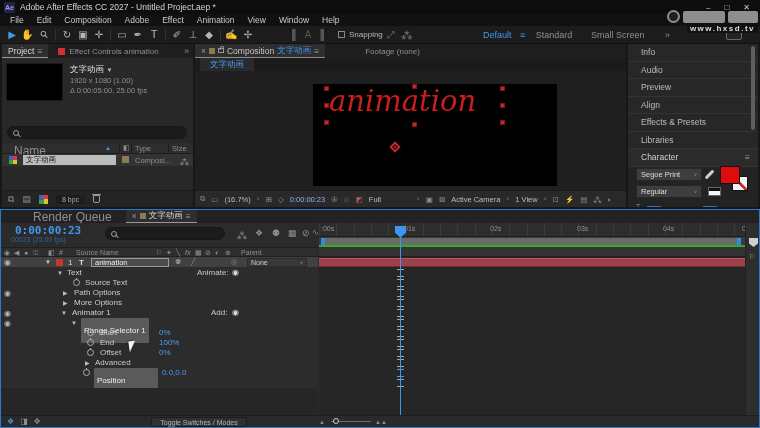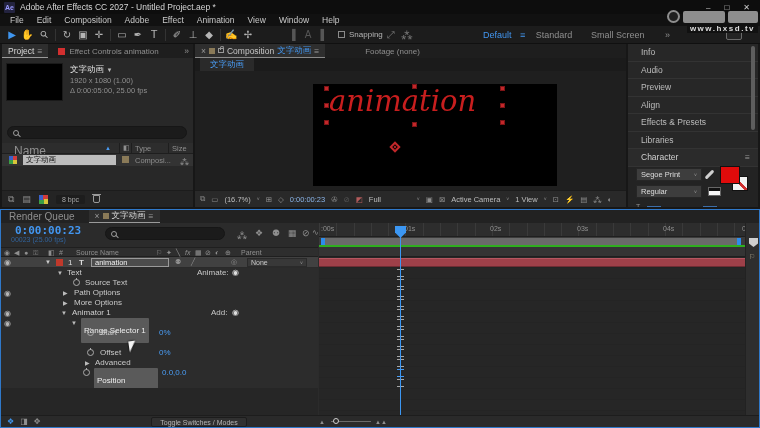--- a/index.html
+++ b/index.html
@@ -261,21 +261,21 @@
     <span class="dim" style="font-size:7px">T</span>
     <span style="display:inline-block;width:14px;height:3px;background:#3d6ea8;margin-left:4px"></span>
     <span style="display:inline-block;width:14px;height:3px;background:#3d6ea8;margin-left:40px"></span>
   </div>
   <span class="abs" style="left:123px;top:2px;width:4px;height:84px;background:#5e5e5e;border-radius:2px"></span>
 </div>
 
 <div class="panel" style="left:0;top:209px;width:760px;height:219px;background:#2b2b2b;border:1px solid #2f78c9">
 
   <div class="tabbar" style="height:13px;background:#222">
-    <span class="dim" style="margin-left:8px;font-size:10px">Render Queue</span>
+    <span class="dim" style="margin-left:32px;font-size:12px">Render Queue</span>
     <span class="tab-active" style="margin-left:14px;height:13px">
       <span style="color:#9a9a9a">×</span>
       <span class="sqico" style="background:#8a7a58;width:6px;height:6px"></span>
       <span style="color:#d8d8d8">文字动画</span>
       <span style="color:#9a9a9a">≡</span>
     </span>
   </div>
 
   <div class="abs" style="left:0;top:13px;width:317px;height:24px;background:#2b2b2b">
     <span class="t" style="left:14px;top:1px;font-size:11px;font-weight:bold;color:#4296f0;font-family:'DejaVu Sans Mono',monospace">0:00:00:23</span>
@@ -364,20 +364,25 @@
       <span class="t" style="left:70px;top:2px;font-size:6px;color:#bbb">▼</span>
       <span class="t hbox" style="left:80px;top:0">Range Selector 1</span>
     </div>
 
     <div class="abs" style="left:0;top:60px;width:317px;height:10px">
       <span class="stw" style="position:absolute;left:86px;top:1px"></span>
       <span class="t" style="left:99px;top:0;color:#c9c9c9">Start</span>
       <span class="t val" style="left:158px;top:0">0%</span>
     </div>
 
+    <div class="abs" style="left:0;top:70px;width:317px;height:10px">
+      <span class="stw" style="position:absolute;left:86px;top:1px"></span>
+      <span class="t" style="left:99px;top:0;color:#c9c9c9">End</span>
+      <span class="t val" style="left:158px;top:0">100%</span>
+    </div>
 
     <div class="abs" style="left:0;top:80px;width:317px;height:10px">
       <span class="stw" style="position:absolute;left:86px;top:1px"></span>
       <span class="t" style="left:99px;top:0;color:#c9c9c9">Offset</span>
       <span class="t val" style="left:158px;top:0">0%</span>
     </div>
 
     <div class="abs" style="left:0;top:90px;width:317px;height:10px">
       <span class="t" style="left:84px;top:1px;font-size:6px;color:#bbb">▶</span>
       <span class="t" style="left:94px;top:0;color:#c9c9c9">Advanced</span>

